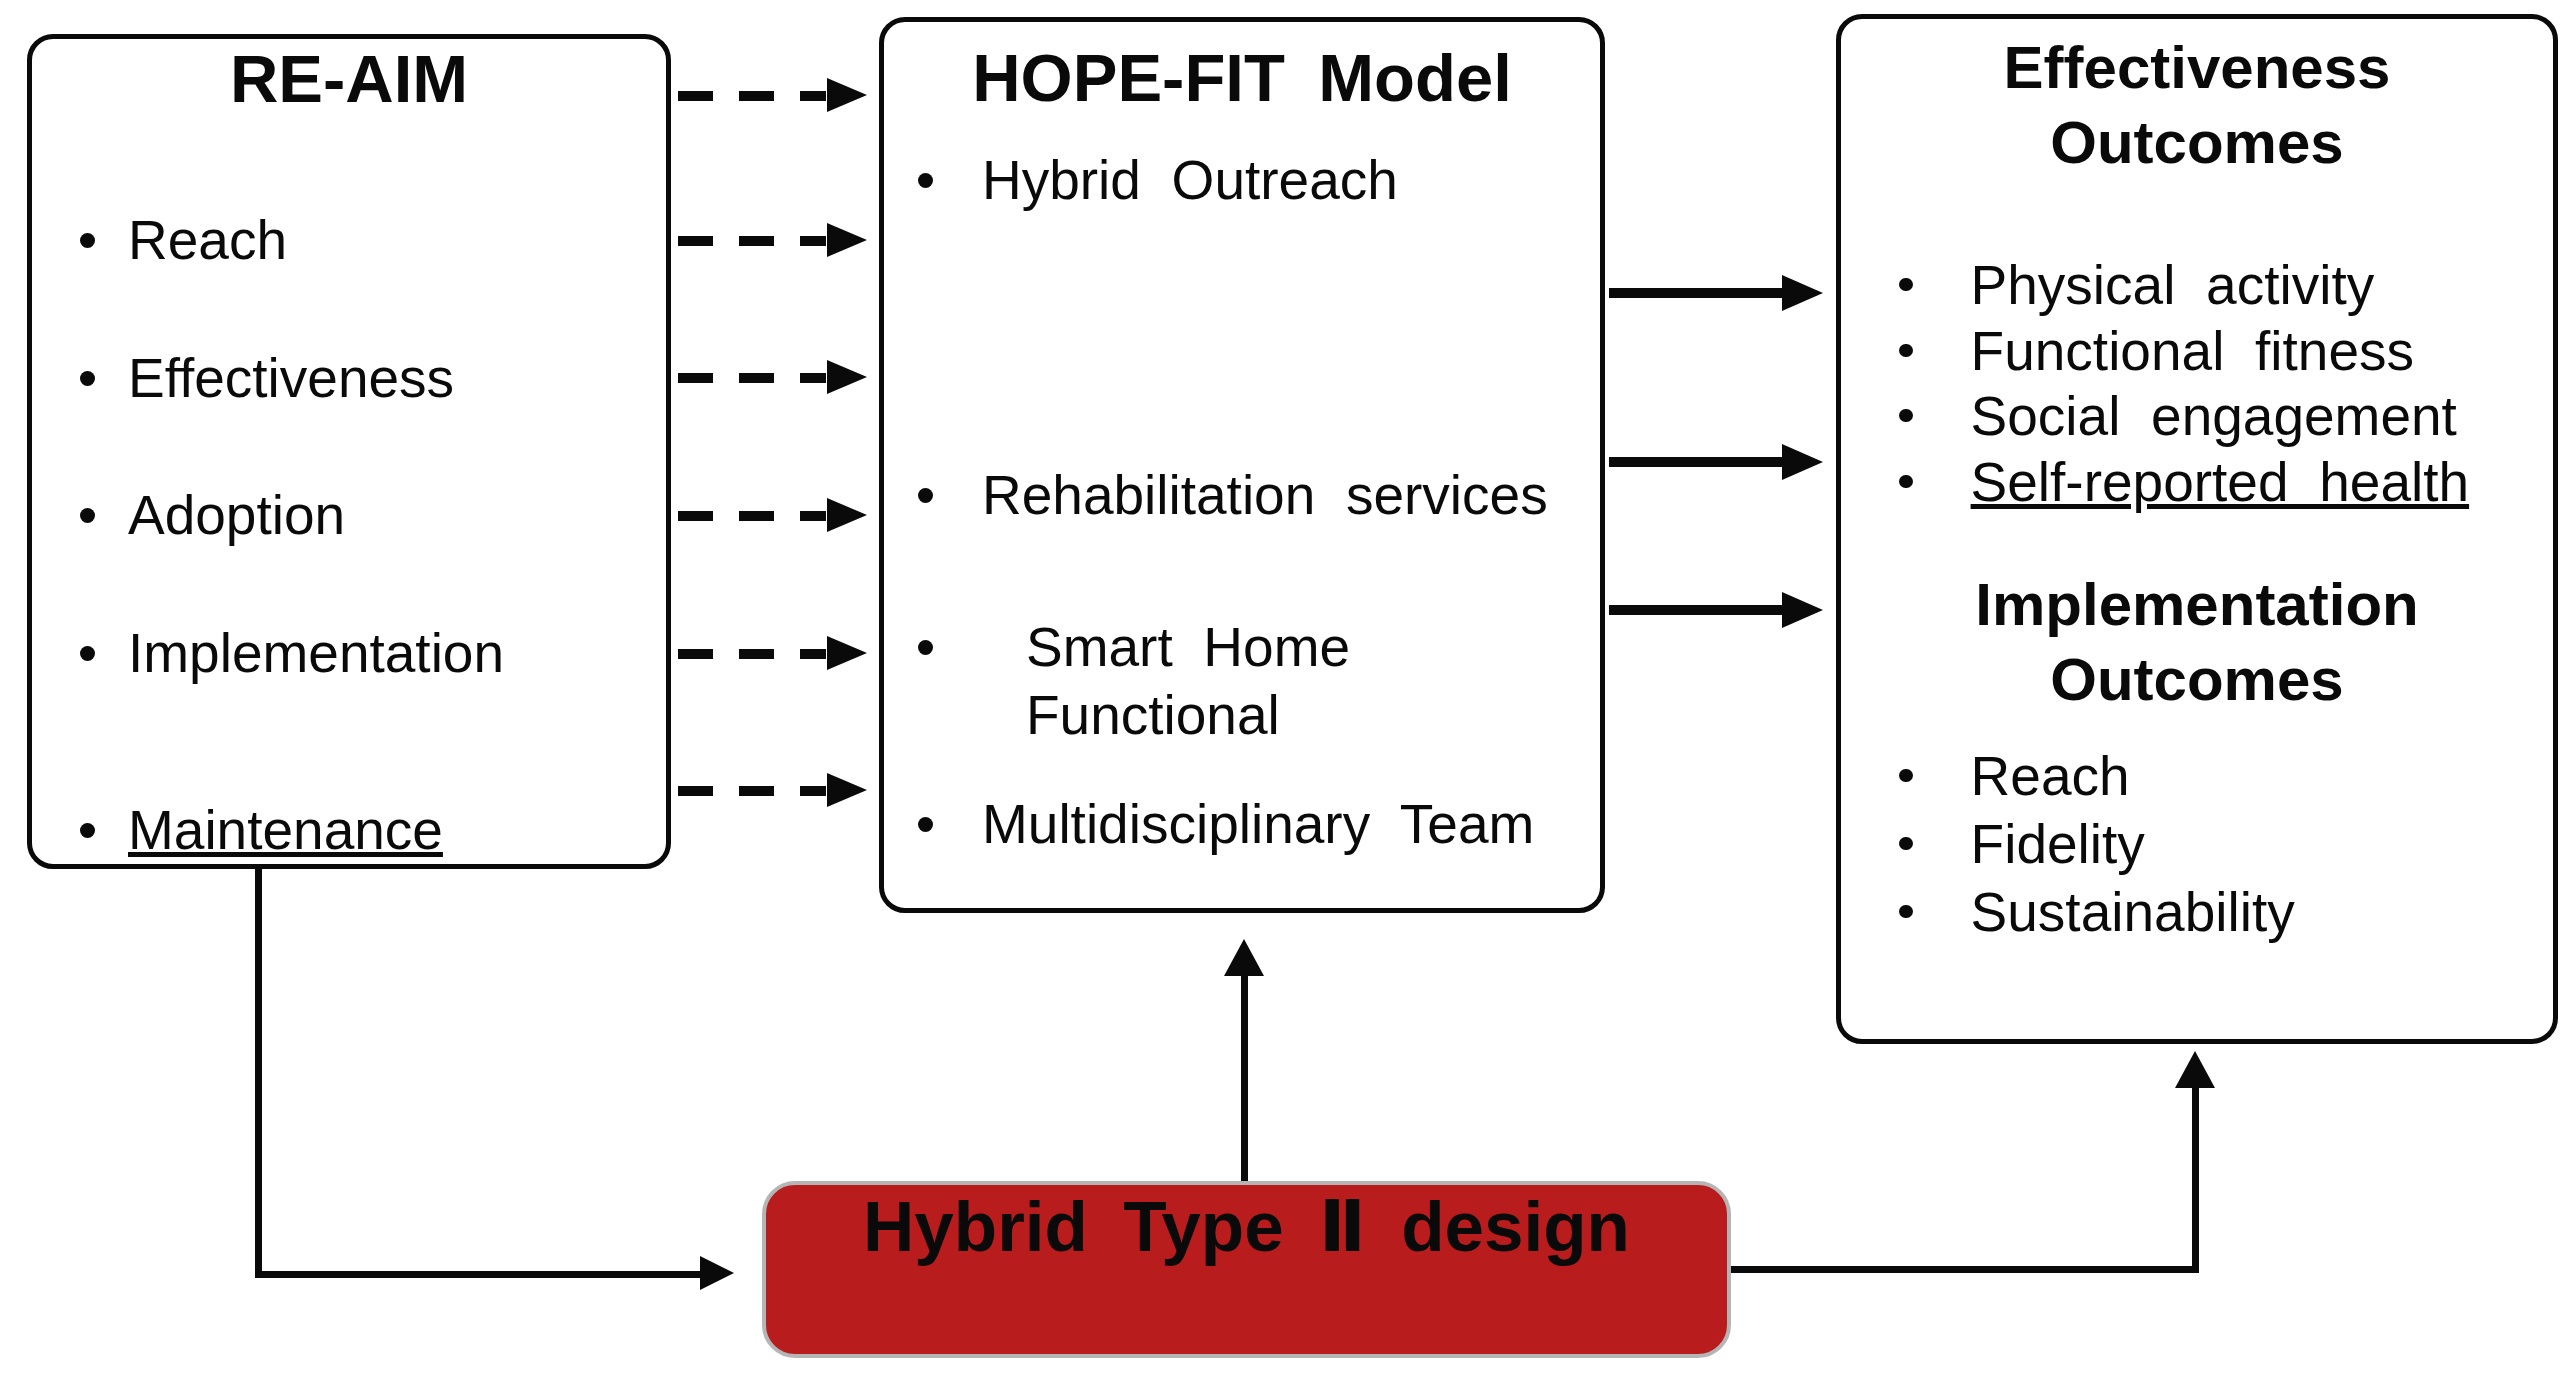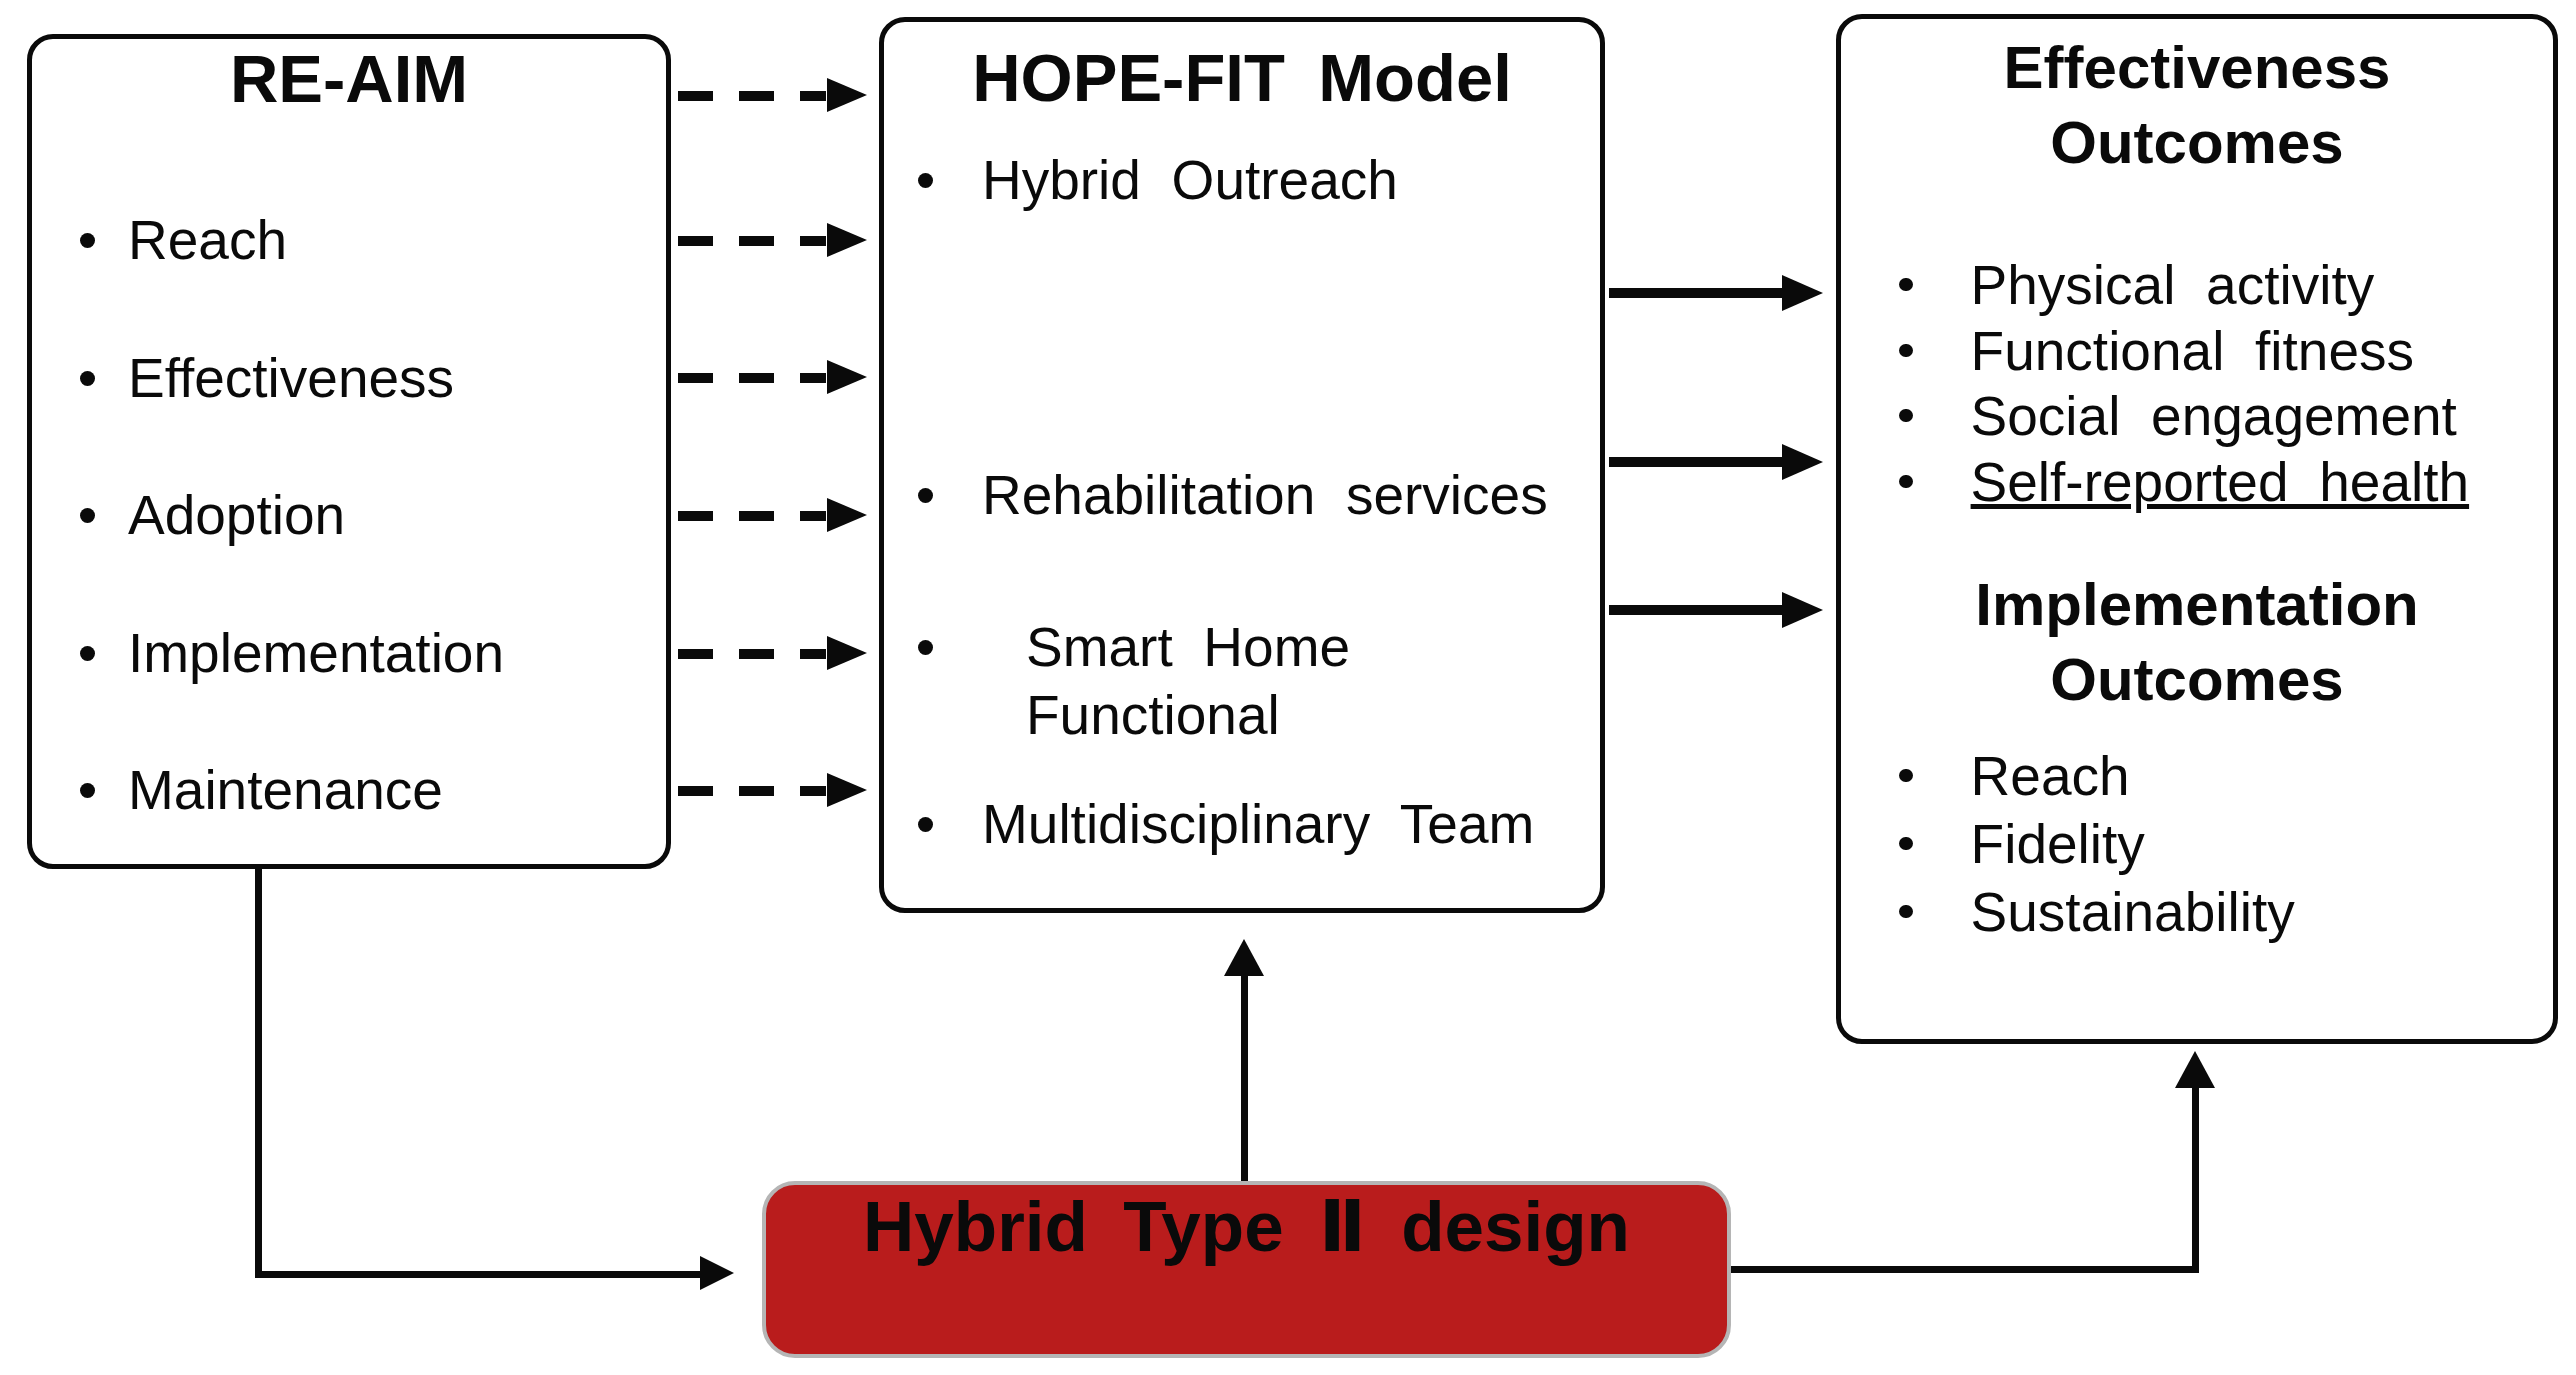--- a/index.html
+++ b/index.html
@@ -140,21 +140,21 @@
       <span class="txt">Effectiveness</span>
     </div>
     <div class="li l-li" style="top:442px;">
       <span class="dot"></span>
       <span class="txt">Adoption</span>
     </div>
     <div class="li l-li" style="top:580px;">
       <span class="dot"></span>
       <span class="txt">Implementation</span>
     </div>
-    <div class="li l-li" style="top:717px;">
+    <div class="li l-li" style="top:757px;text-decoration:underline;">
       <span class="dot"></span>
       <span class="txt">Maintenance</span>
     </div>
   </div>
 
   <div class="dashed-arrow" style="top:78px;">
     <div class="line"></div>
     <div class="head"></div>
   </div>
   <div class="dashed-arrow" style="top:223px;">

